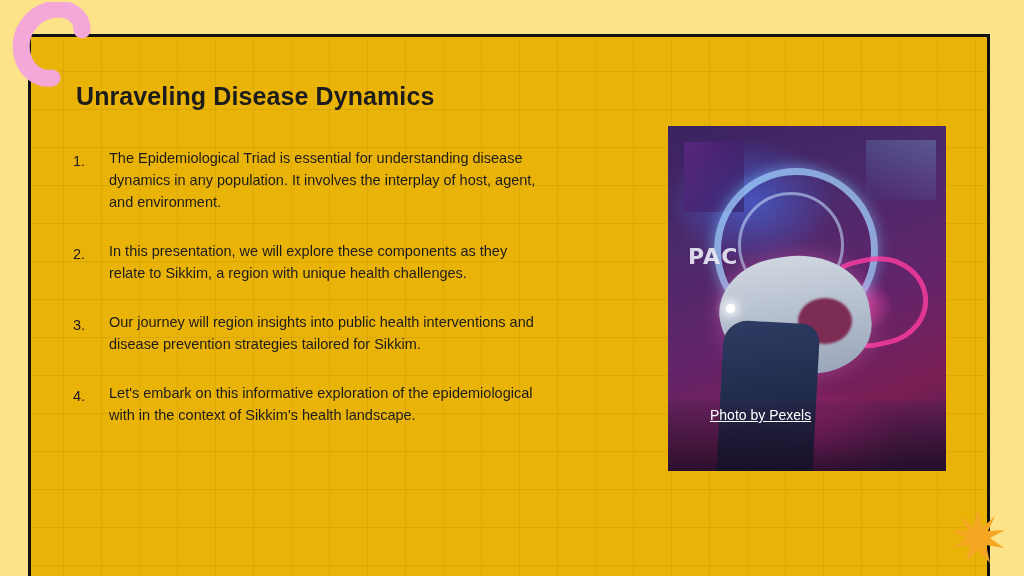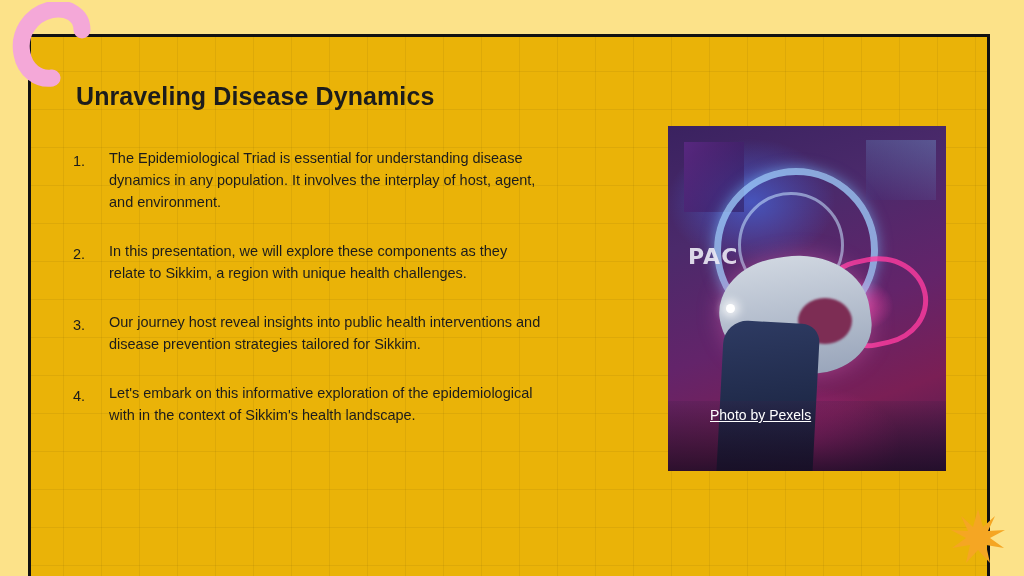--- a/index.html
+++ b/index.html
@@ -232,21 +232,21 @@
         <div class="item-text">The Epidemiological Triad is essential for understanding disease dynamics in any population. It involves the interplay of host, agent, and environment.</div>
       </div>
 
       <div class="item">
         <div class="item-num">2.</div>
         <div class="item-text">In this presentation, we will explore these components as they relate to Sikkim, a region with unique health challenges.</div>
       </div>
 
       <div class="item">
         <div class="item-num">3.</div>
-        <div class="item-text">Our journey host reveal insights into public health interventions and disease prevention strategies tailored for Sikkim.</div>
+        <div class="item-text">Our journey will region insights into public health interventions and disease prevention strategies tailored for Sikkim.</div>
       </div>
 
       <div class="item">
         <div class="item-num">4.</div>
         <div class="item-text">Let's embark on this informative exploration of the epidemiological with in the context of Sikkim's health landscape.</div>
       </div>
 
     </div>
 
     <div class="photo">

